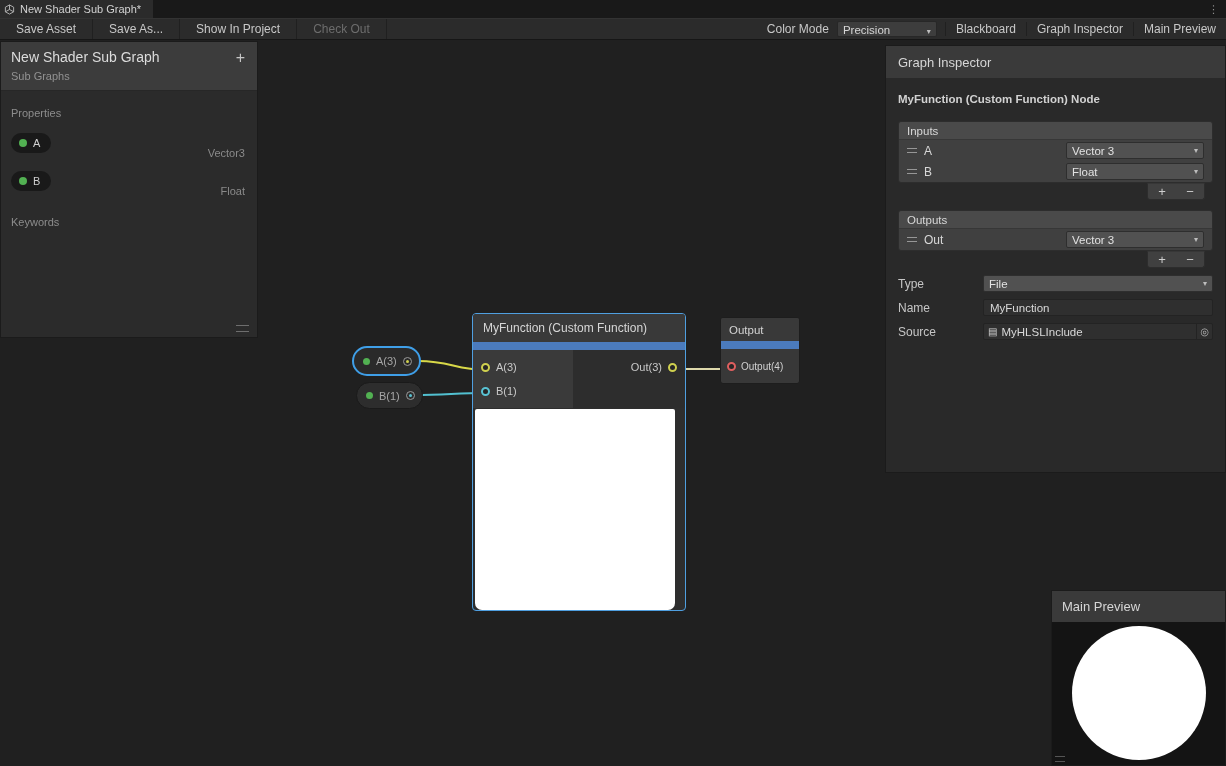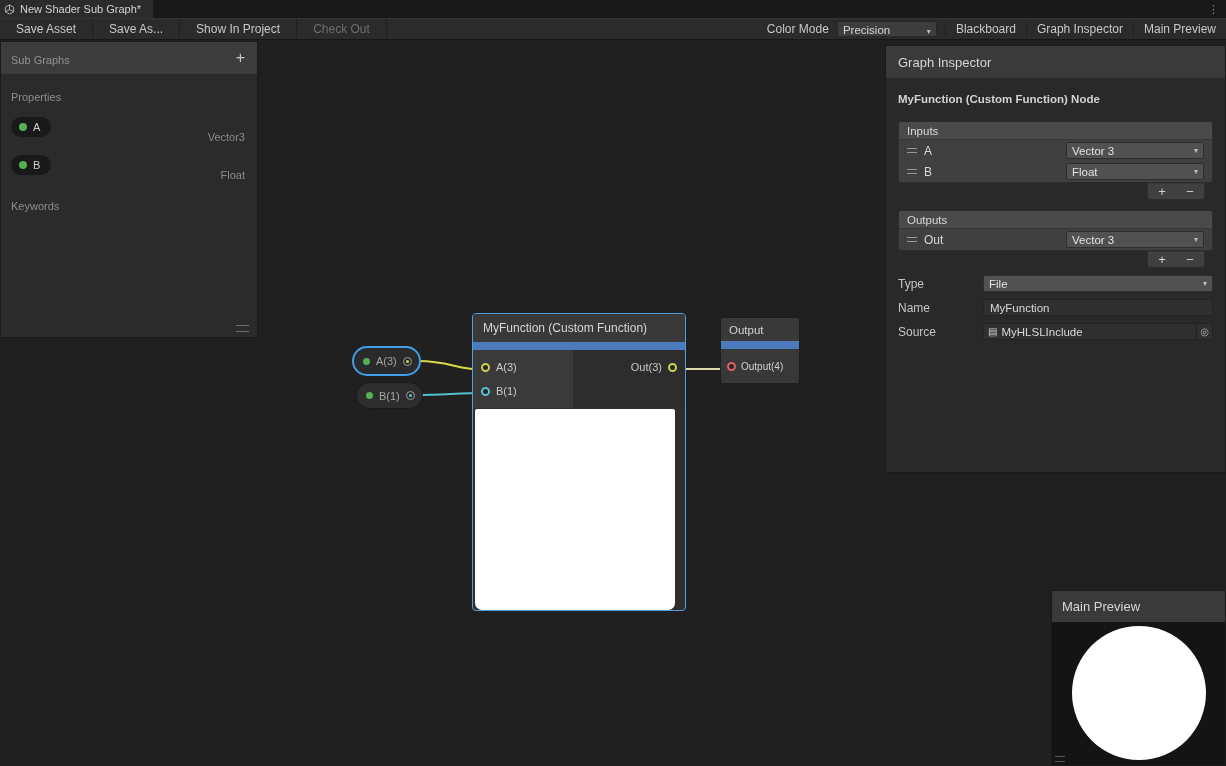--- a/index.html
+++ b/index.html
@@ -137,20 +137,21 @@
 </div>
 
 <svg class="edges" width="1226" height="766">
   <path d="M 418 361 C 452 361 454 370 487 370" fill="none" stroke="#d8d848" stroke-width="2"></path>
   <path d="M 414 395 C 446 395 456 393 487 393" fill="none" stroke="#52c0d0" stroke-width="2"></path>
   <path d="M 675 369 C 700 369 706 369 732 369" fill="none" stroke="#ded9ab" stroke-width="2"></path>
 </svg>
 
 <div class="blackboard">
   <div class="bb-header">
+    <div class="bb-title">New Shader Sub Graph</div>
     <div class="bb-subtitle">Sub Graphs</div>
     <div class="bb-add">+</div>
   </div>
   <div class="bb-section-label">Properties</div>
   <div class="bb-row">
     <span class="bb-pill">
       <span class="bb-dot"></span>
       <span>A</span>
     </span>
     <span class="bb-type">Vector3</span>

